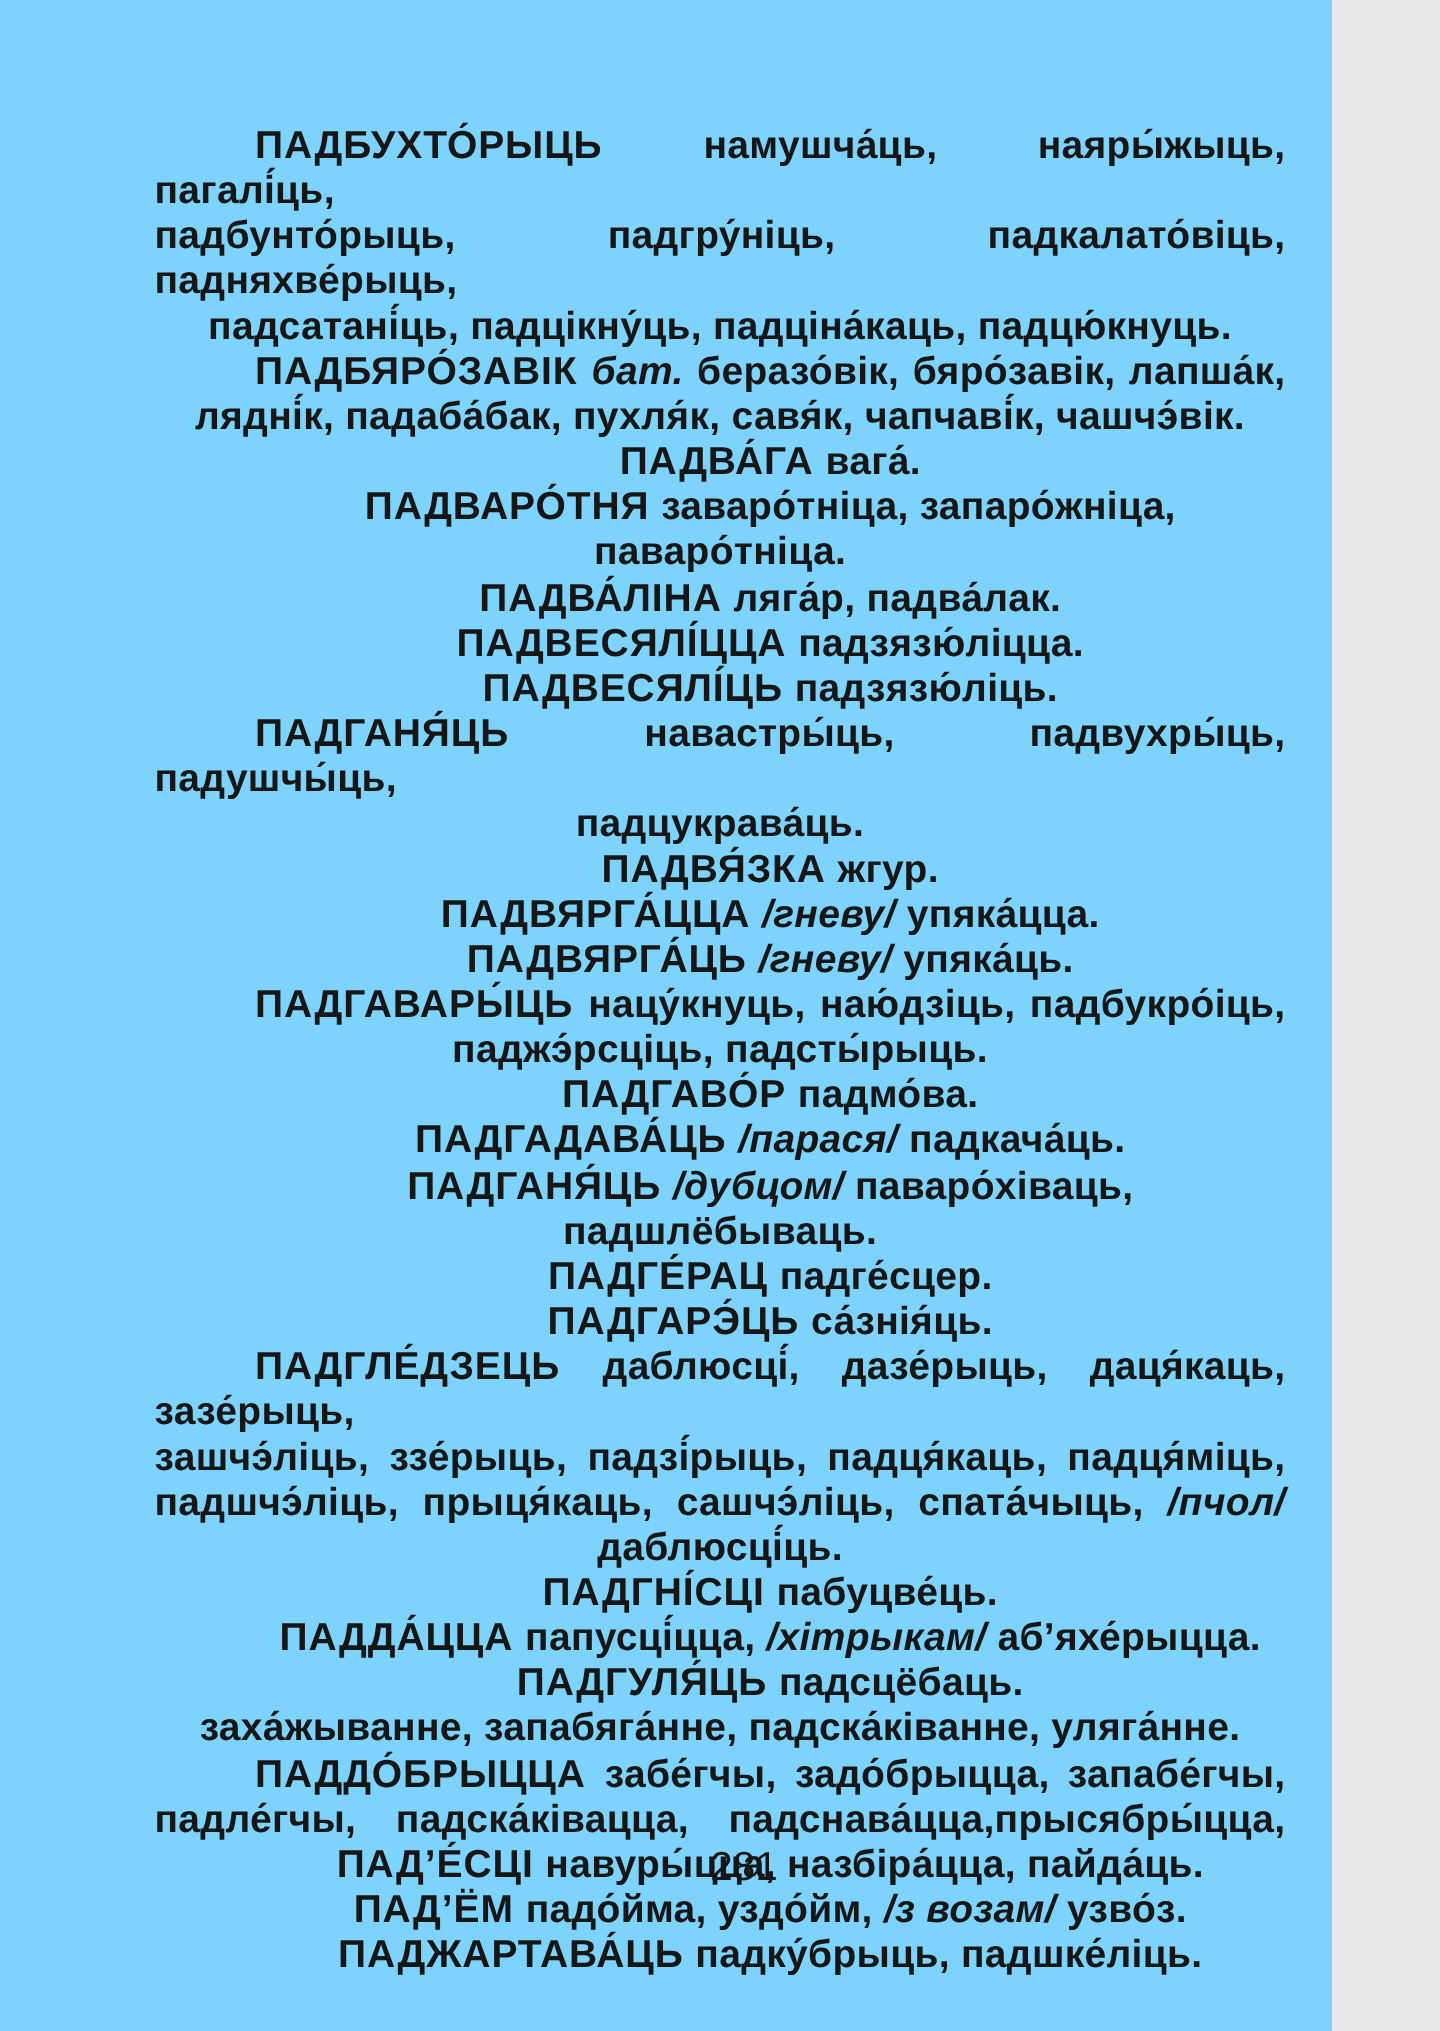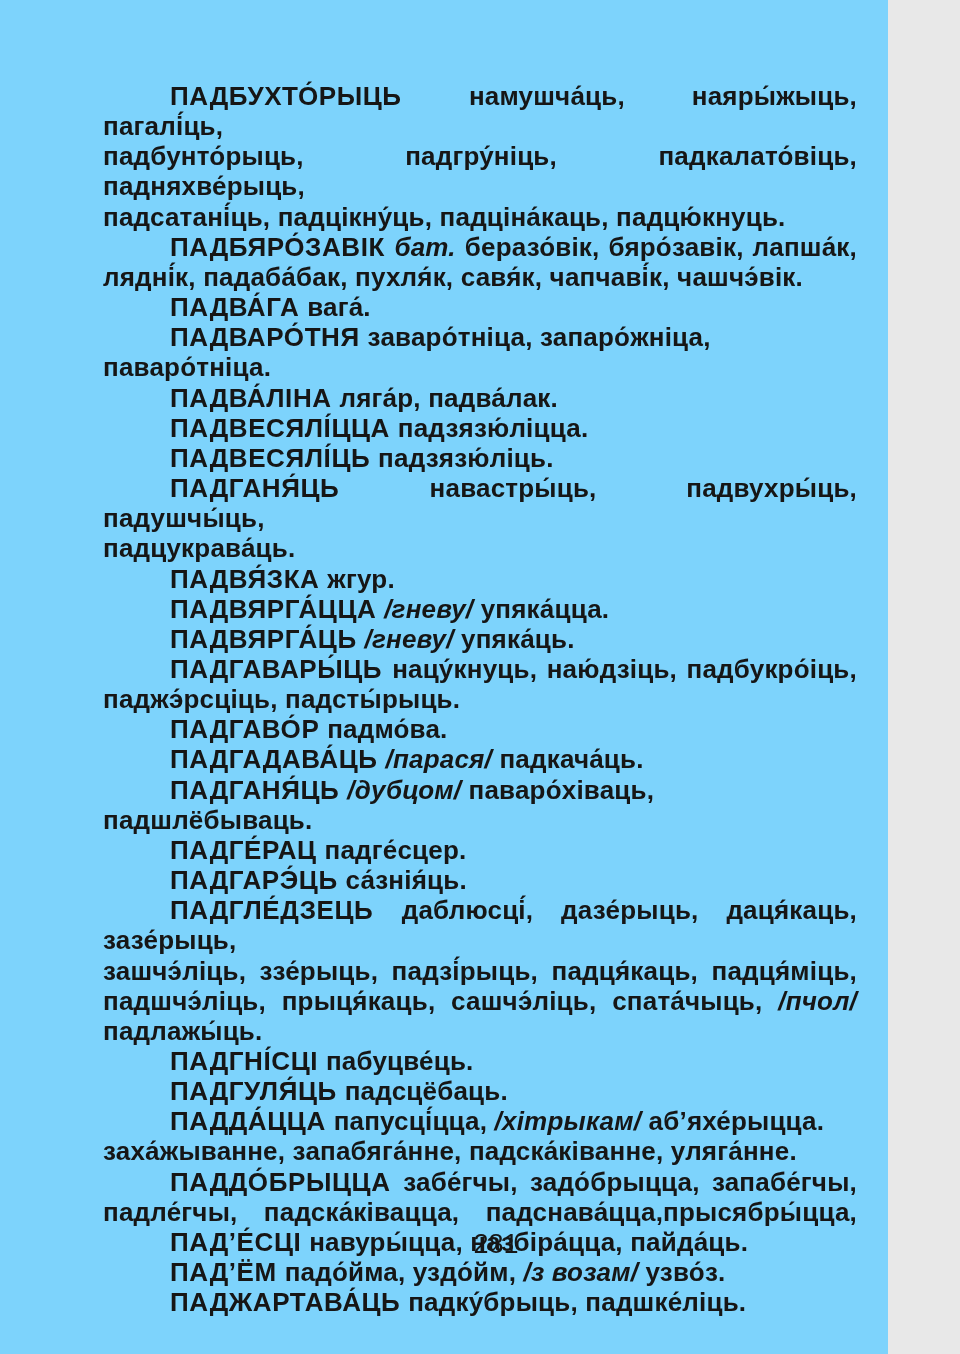--- a/index.html
+++ b/index.html
@@ -20,21 +20,21 @@
     position: absolute;
     left: 103px;
     top: 81px;
     width: 754px;
   }
   .tline {
     font-size: 26px;
     line-height: 30.15px;
     font-weight: 700;
     letter-spacing: 0.2px;
-    text-align: left;
+    text-align: center;
   }
   .tline.indent { text-indent: 67px; }
   .tline.justify {
     text-align: justify;
     text-align-last: justify;
   }
   .seg-head {
     font-weight: 700;
     letter-spacing: 0.6px;
   }
@@ -85,24 +85,24 @@
       <div class="tline indent justify"><span class="seg-head">ПАДГАВАРЫ́ЦЬ </span><span class="seg-plain">нацу́кнуць, наю́дзіць, падбукро́іць,</span></div>
       <div class="tline"><span class="seg-plain">паджэ́рсціць, падсты́рыць.</span></div>
       <div class="tline indent"><span class="seg-head">ПАДГАВО́Р </span><span class="seg-plain">падмо́ва.</span></div>
       <div class="tline indent"><span class="seg-head">ПАДГАДАВА́ЦЬ </span><span class="seg-it">/парася/</span><span class="seg-plain"> падкача́ць.</span></div>
       <div class="tline indent"><span class="seg-head">ПАДГАНЯ́ЦЬ </span><span class="seg-it">/дубцом/</span><span class="seg-plain"> паваро́хіваць, падшлёбываць.</span></div>
       <div class="tline indent"><span class="seg-head">ПАДГЕ́РАЦ </span><span class="seg-plain">падге́сцер.</span></div>
       <div class="tline indent"><span class="seg-head">ПАДГАРЭ́ЦЬ </span><span class="seg-plain">са́знія́ць.</span></div>
       <div class="tline indent justify"><span class="seg-head">ПАДГЛЕ́ДЗЕЦЬ </span><span class="seg-plain">даблюсці́, дазе́рыць, даця́каць, зазе́рыць,</span></div>
       <div class="tline justify"><span class="seg-plain">зашчэ́ліць, ззе́рыць, падзі́рыць, падця́каць, падця́міць,</span></div>
       <div class="tline justify"><span class="seg-plain">падшчэ́ліць, прыця́каць, сашчэ́ліць, спата́чыць, </span><span class="seg-it">/пчол/</span></div>
-      <div class="tline"><span class="seg-plain">падлажы́ць.</span></div>
+      <div class="tline"><span class="seg-plain">даблюсці́ць.</span></div>
       <div class="tline indent"><span class="seg-head">ПАДГНІ́СЦІ </span><span class="seg-plain">пабуцве́ць.</span></div>
+      <div class="tline indent"><span class="seg-head">ПАДДА́ЦЦА </span><span class="seg-plain">папусці́цца, </span><span class="seg-it">/хітрыкам/</span><span class="seg-plain"> аб’яхе́рыцца.</span></div>
       <div class="tline indent"><span class="seg-head">ПАДГУЛЯ́ЦЬ </span><span class="seg-plain">падсцёбаць.</span></div>
-      <div class="tline indent"><span class="seg-head">ПАДДА́ЦЦА </span><span class="seg-plain">папусці́цца, </span><span class="seg-it">/хітрыкам/</span><span class="seg-plain"> аб’яхе́рыцца.</span></div>
       <div class="tline"><span class="seg-plain">заха́жыванне, запабяга́нне, падска́ківанне, уляга́нне.</span></div>
       <div class="tline indent justify"><span class="seg-head">ПАДДО́БРЫЦЦА </span><span class="seg-plain">забе́гчы, задо́брыцца, запабе́гчы,</span></div>
       <div class="tline justify"><span class="seg-plain">падле́гчы, падска́ківацца, падснава́цца,прысябры́цца,</span></div>
       <div class="tline indent"><span class="seg-head">ПАД’Е́СЦІ </span><span class="seg-plain">навуры́цца, назбіра́цца, пайда́ць.</span></div>
       <div class="tline indent"><span class="seg-head">ПАД’ЁМ </span><span class="seg-plain">падо́йма, уздо́йм, </span><span class="seg-it">/з возам/</span><span class="seg-plain"> узво́з.</span></div>
       <div class="tline indent"><span class="seg-head">ПАДЖАРТАВА́ЦЬ </span><span class="seg-plain">падку́брыць, падшке́ліць.</span></div>
     </div>
   <div class="page-num">281</div>
 </div>
 

